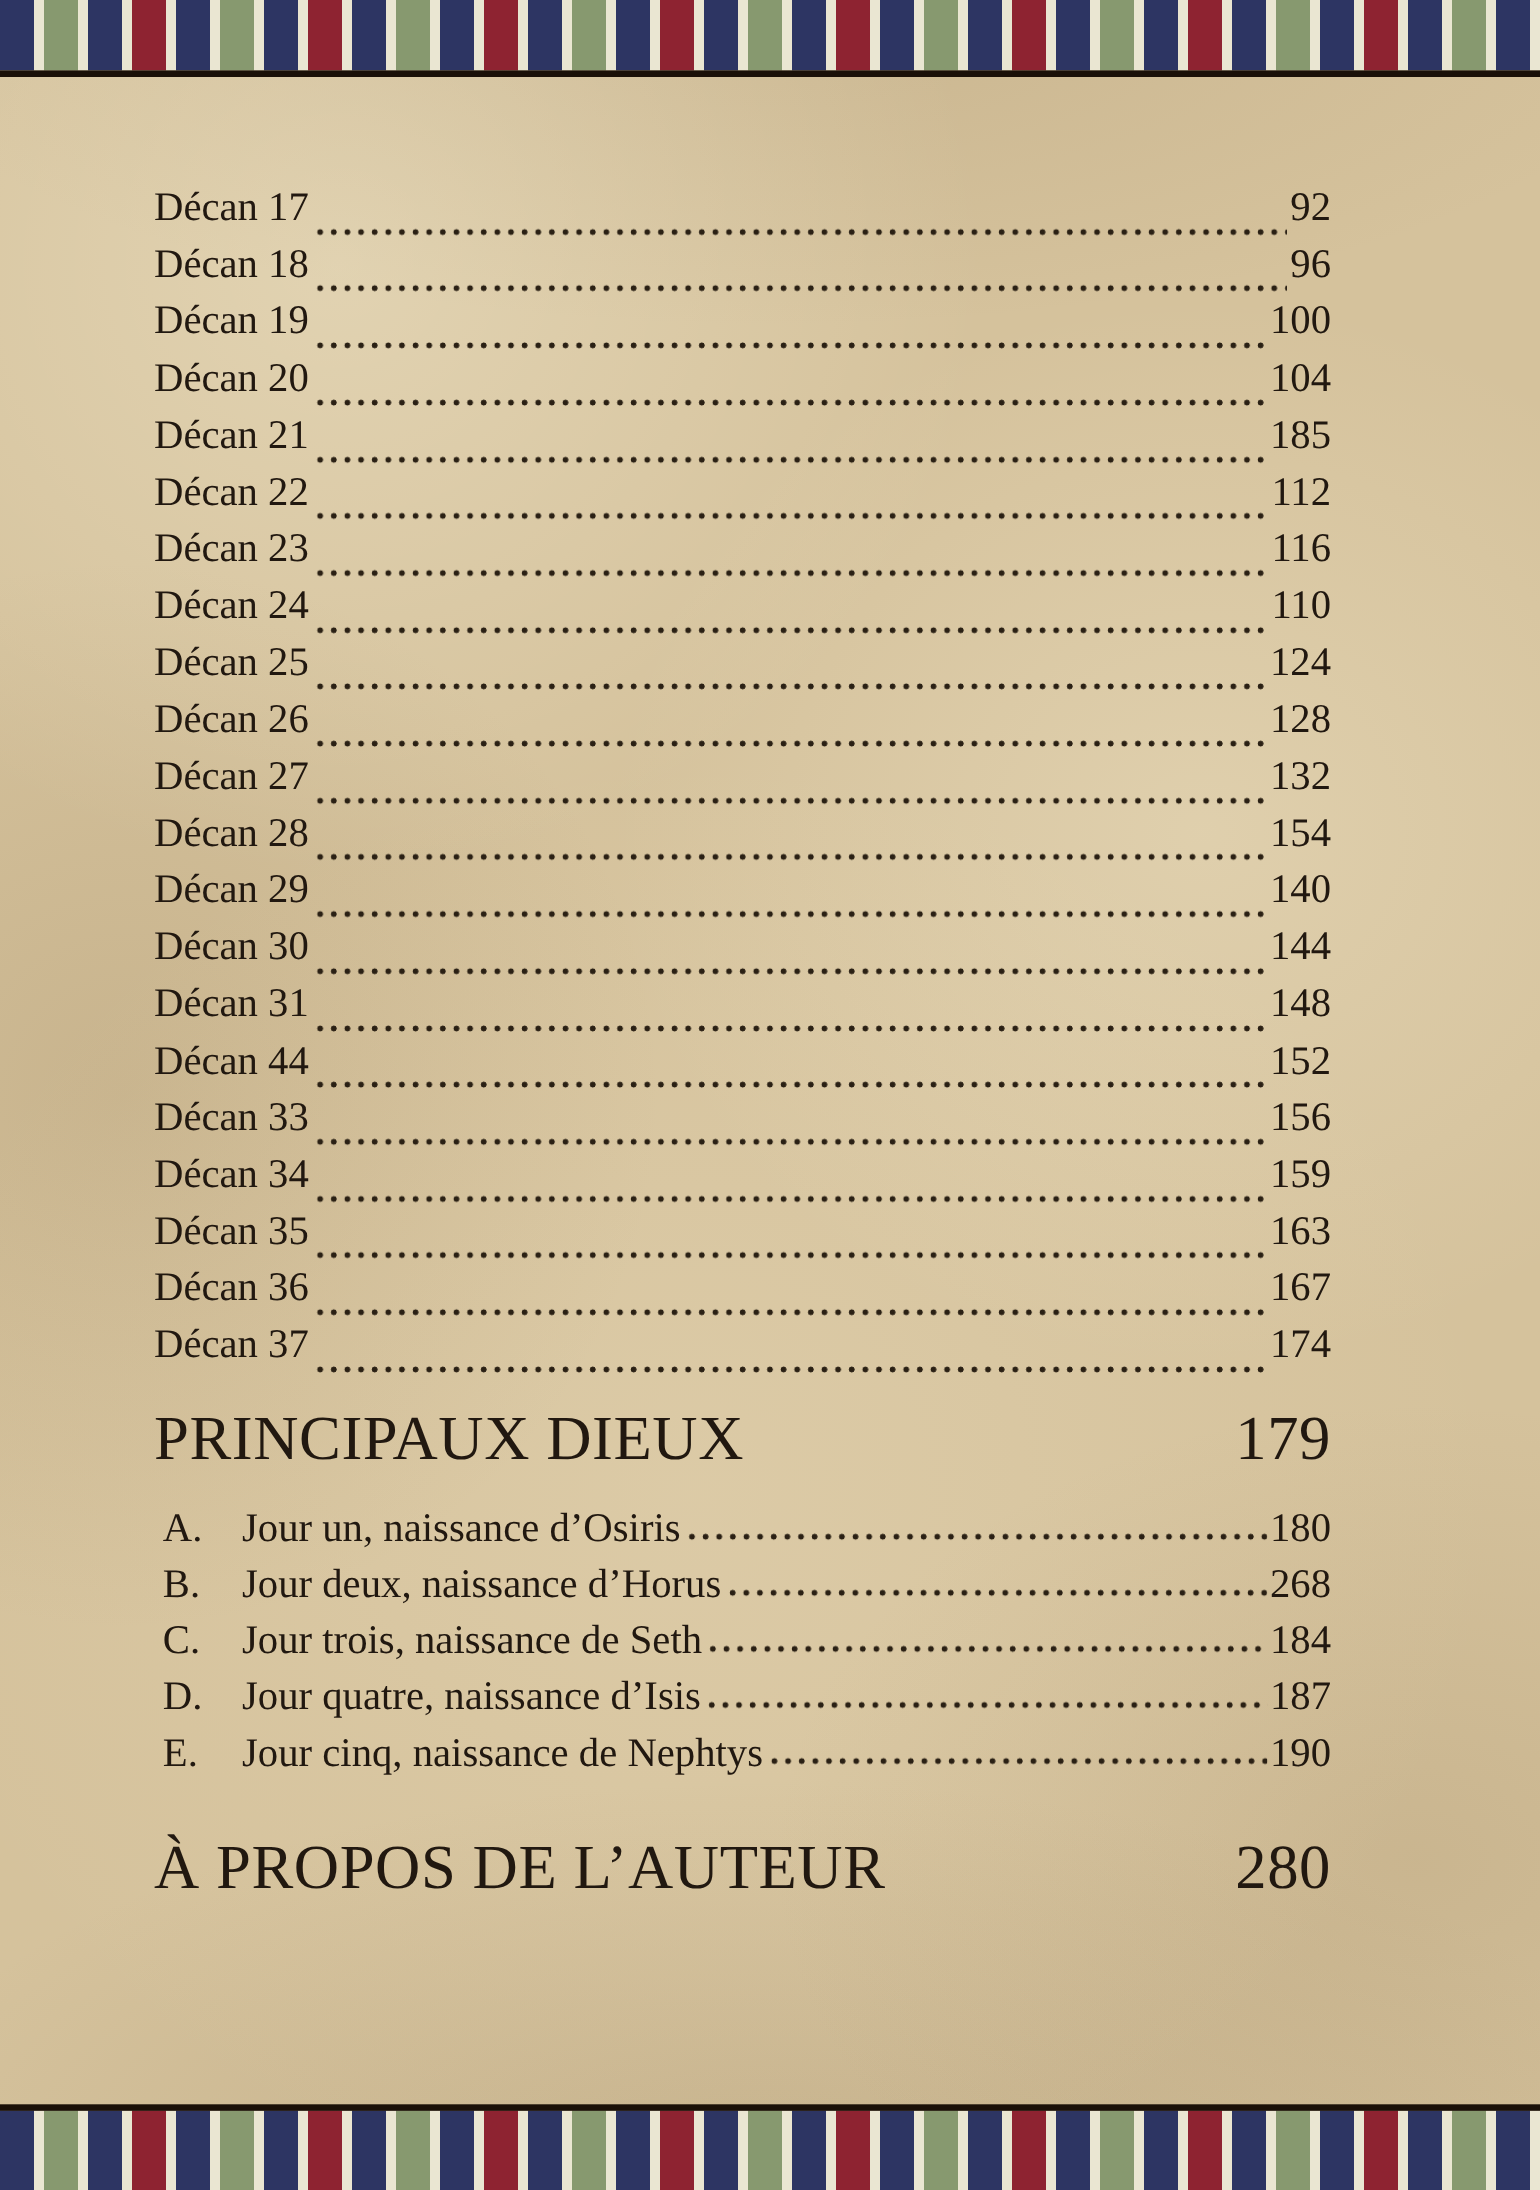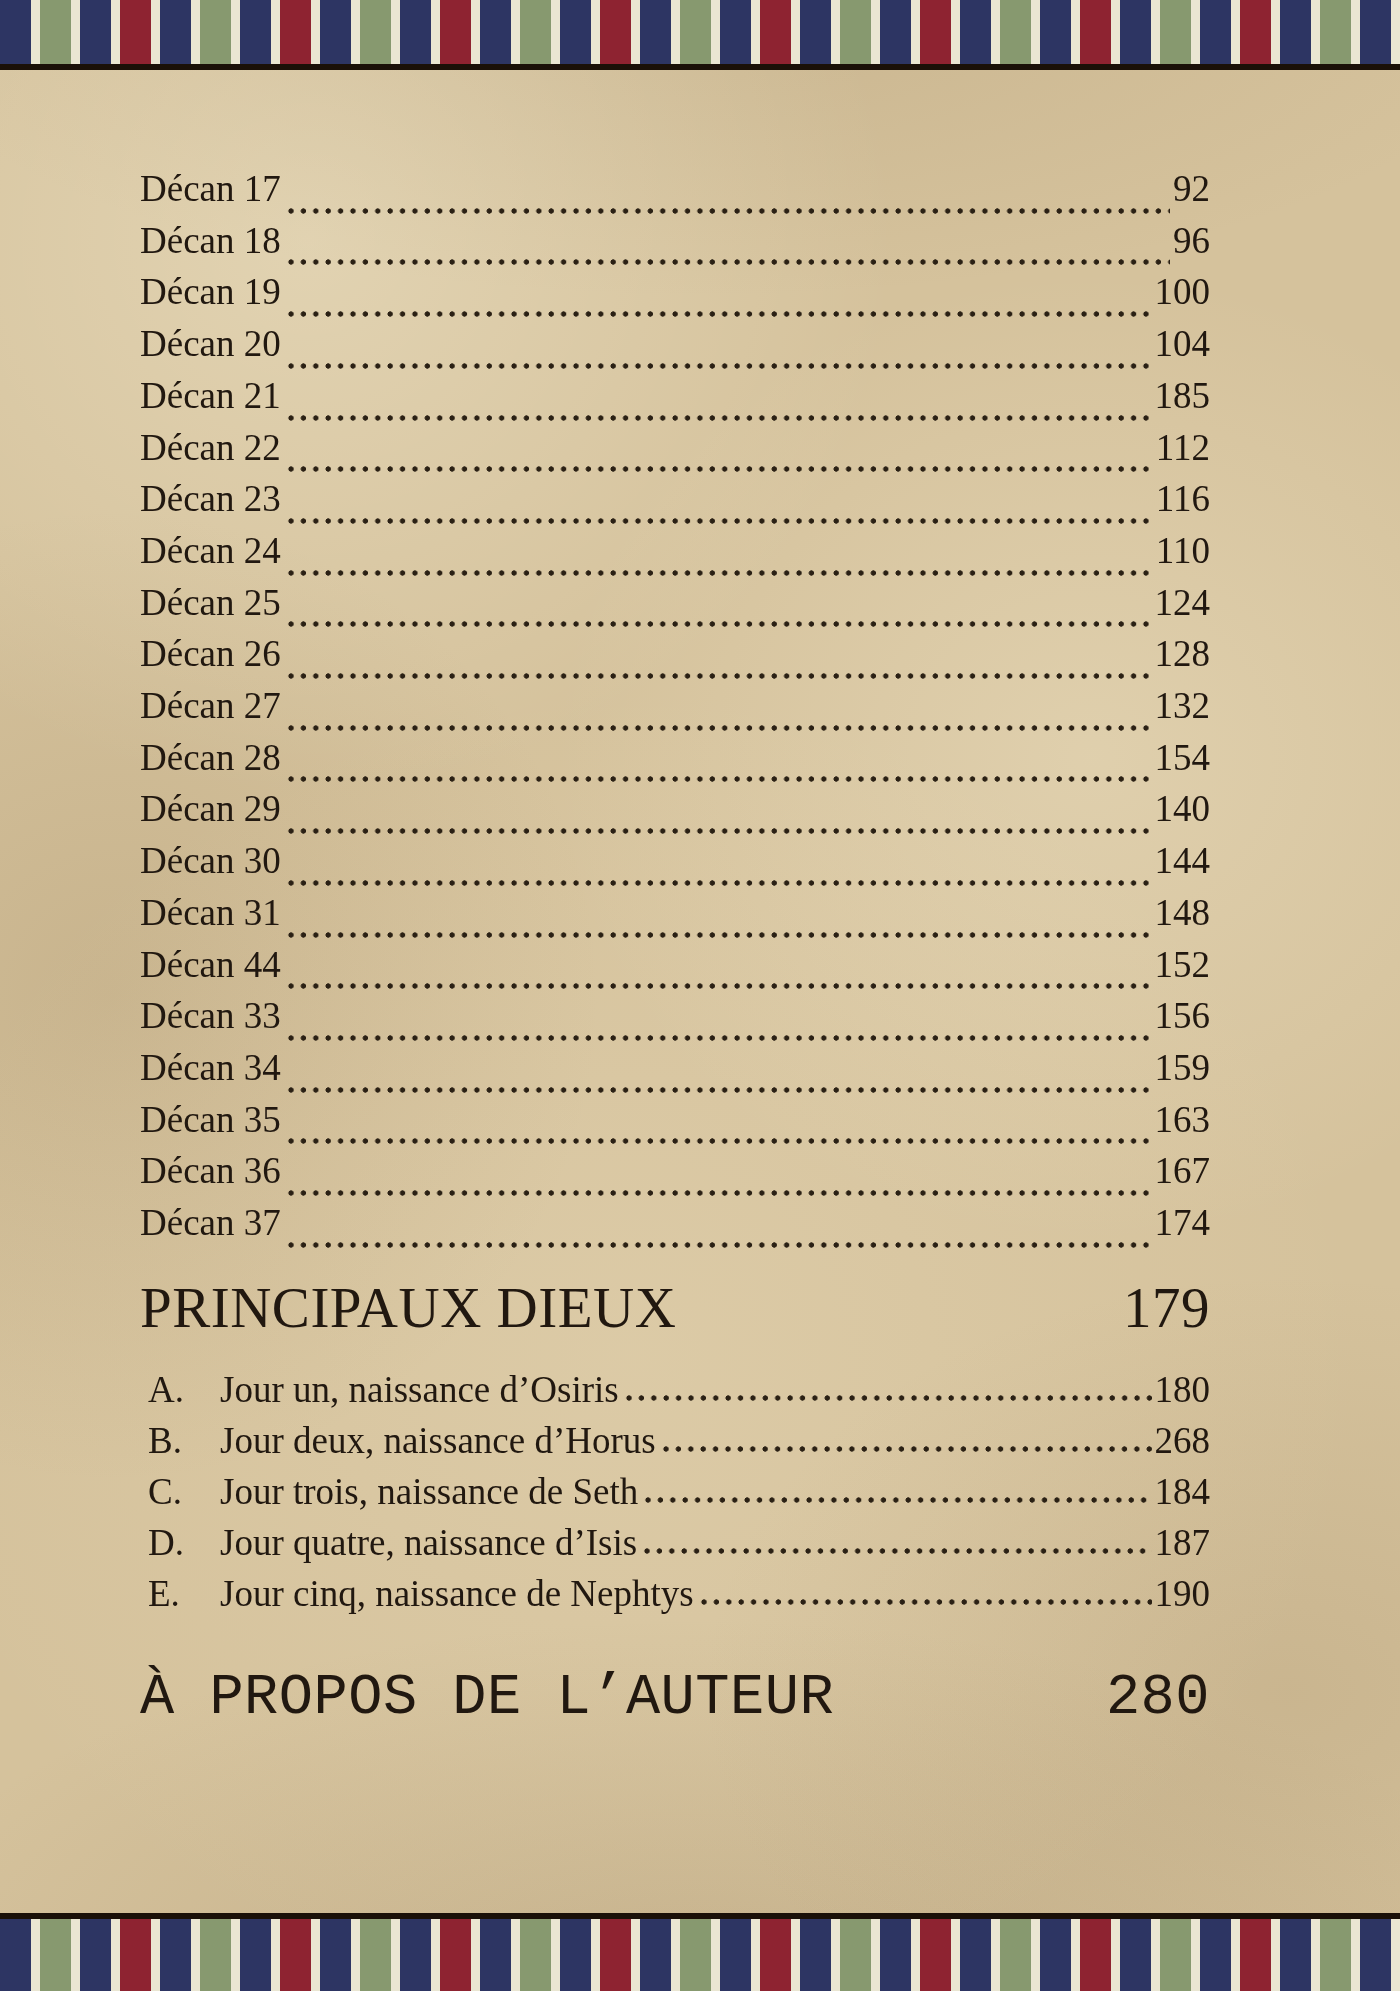--- a/index.html
+++ b/index.html
@@ -46,21 +46,21 @@
     background-image:radial-gradient(circle 2.5px at 5px 4px, #2a2014 2.4px, transparent 2.9px);
     background-size:12.4px 8px;background-repeat:repeat-x;
   }
   .entry-page{text-align:right;}
 
   .section-row{
     display:flex;align-items:baseline;justify-content:space-between;
     font-size:57px;line-height:62px;letter-spacing:0.5px;white-space:nowrap;
   }
   #sections .section-row{margin-top:28px;}
-  #sections .section-row.second{margin-top:48px;font-family:Liberation Mono, monospace;}
+  #sections .section-row.second{margin-top:48px;}
   .sub-list{margin-top:25px;}
   .sub-row{
     display:flex;align-items:baseline;
     font-size:37px;line-height:51px;white-space:nowrap;
     padding-left:8px;
   }
   .sub-letter{width:72px;flex:0 0 72px;}
 </style>
 </head>
 <body>

